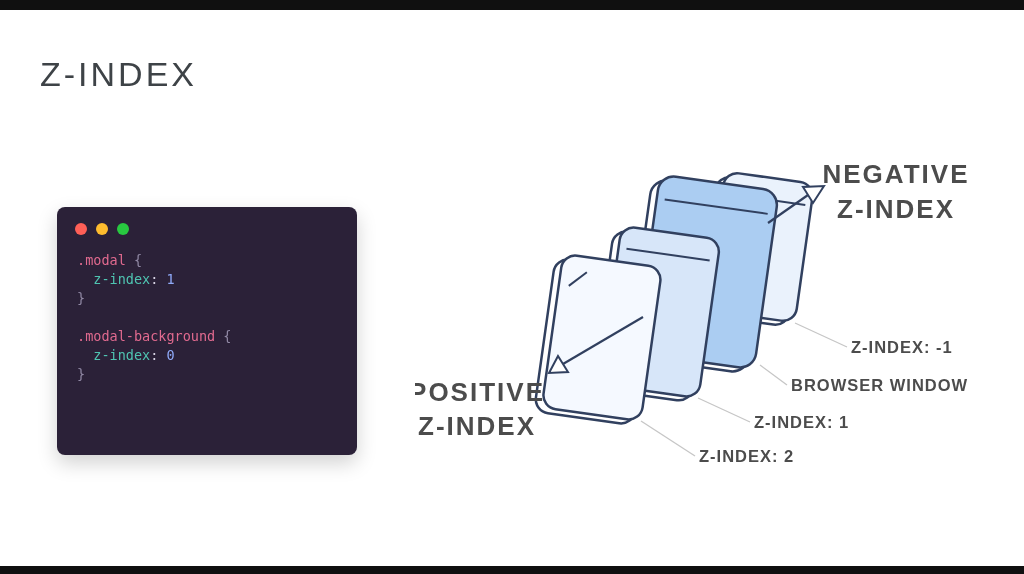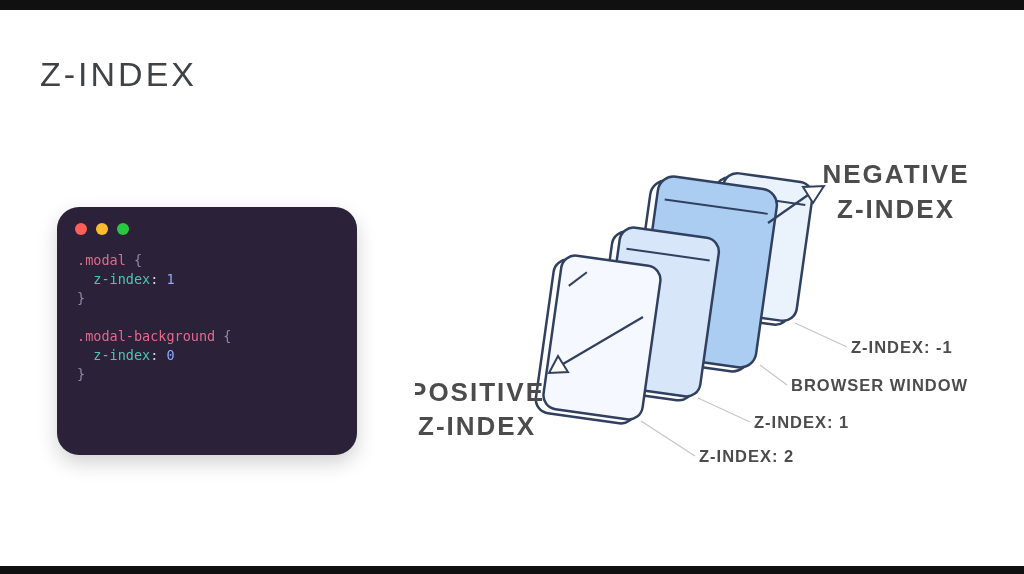--- a/index.html
+++ b/index.html
@@ -33,21 +33,21 @@
     letter-spacing: 3px;
     color: #3e4347;
   }
 
   .code-window {
     position: absolute;
     left: 57px;
     top: 207px;
     width: 300px;
     height: 248px;
-    border-radius: 22px;
+    border-radius: 8px;
     box-shadow: 0 8px 20px rgba(0,0,0,0.18);
   }
   .dots {
     display: flex;
     gap: 9px;
     padding: 16px 0 0 18px;
   }
   .dot {
     width: 12px;
     height: 12px;

